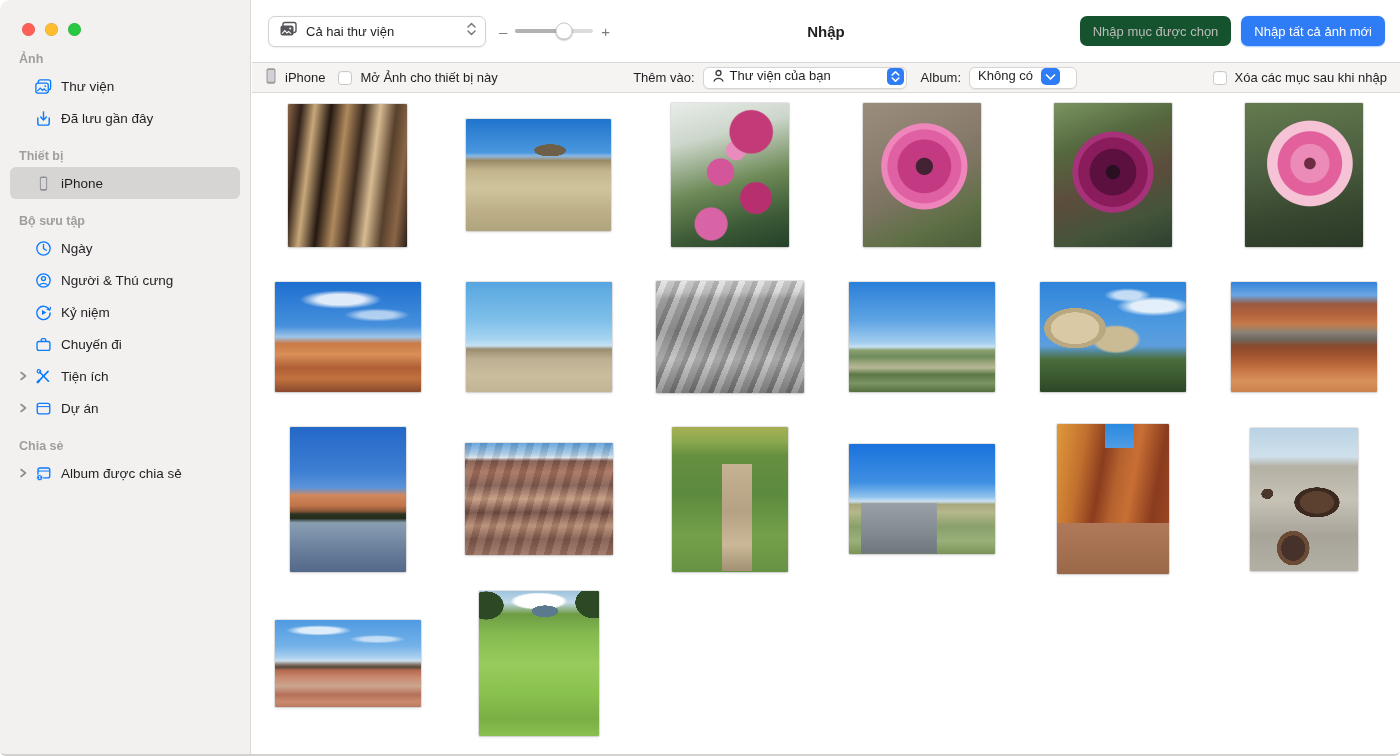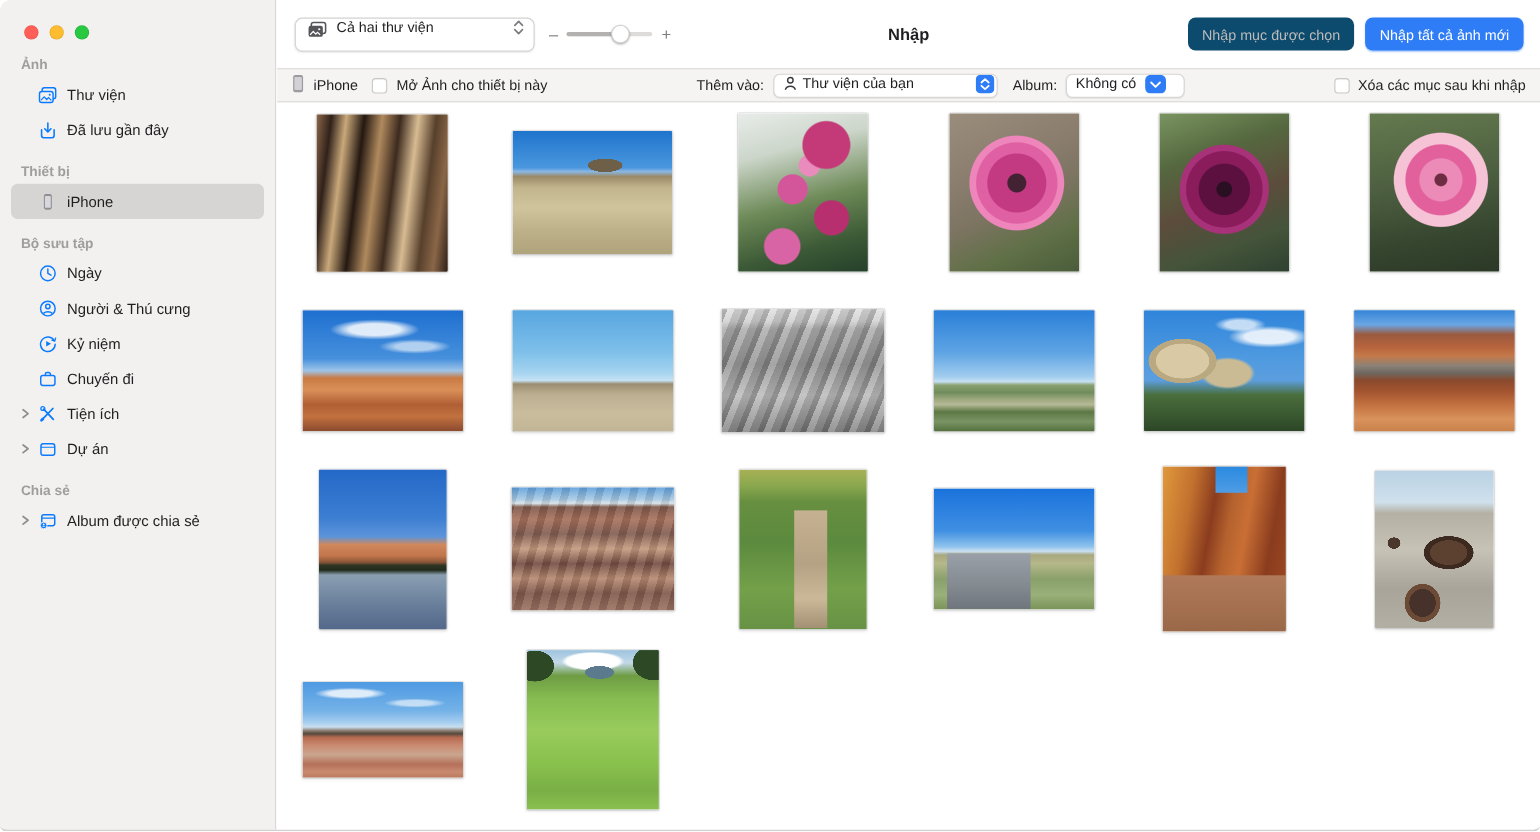--- a/index.html
+++ b/index.html
@@ -21,35 +21,35 @@
   .sb-item { display:flex; align-items:center; height:32px; margin:0 10px; padding-left:8px;
              border-radius:6px; font-size:13.5px; }
   .sb-item.selected { background:#d6d5d3; }
   .sb-chev { width:14px; display:flex; align-items:center; }
   .sb-ic { width:22px; display:flex; align-items:center; justify-content:center; margin-right:7px; }
   .sb-lbl { white-space:nowrap; }
 
   
   .toolbar { position:absolute; left:252px; top:0; width:1148px; height:62px; background:#fff;
              display:flex; align-items:center; }
-  .lib-popup { display:flex; align-items:flex-start; gap:8px; height:31px; width:218px;
+  .lib-popup { display:flex; align-items:center; gap:8px; height:31px; width:218px;
                margin-left:16px; padding:0 8px 0 9px; background:#fff; border:1px solid #d4d3d2;
                border-radius:7px; box-shadow:0 .5px 1.5px rgba(0,0,0,.08); }
   .lib-popup .val { flex:1; font-size:13px; }
   .slider { display:flex; align-items:center; gap:8px; margin-left:13px; }
   .slider .sign { color:#7d7d81; font-size:15px; line-height:1; }
   .track { position:relative; width:78px; height:4px; border-radius:2px; background:#dddcdb; }
   .track .fill { position:absolute; left:0; top:0; height:100%; border-radius:2px; background:#b3b2b0; }
   .track .thumb { position:absolute; top:50%; transform:translate(-50%,-50%); width:17px; height:17px;
                   border-radius:50%; background:#fff; border:.5px solid #cfcecd; box-shadow:0 1px 2px rgba(0,0,0,.3); }
   .tb-title { position:absolute; left:50%; transform:translateX(-50%); font-size:15px; font-weight:700; }
   .tb-buttons { margin-left:auto; display:flex; gap:10px; margin-right:15px; }
   .btn { height:30px; display:flex; align-items:center; padding:0 13px; border-radius:7px;
          font-size:13px; white-space:nowrap; border:none; }
-  .btn.disabled { background:#0c4a6e; color:#bcbbb9; }
+  .btn.disabled { background:#14532d; color:#bcbbb9; }
   .btn.primary { background:#2e7cf6; color:#fff; box-shadow:0 .5px 1.5px rgba(46,124,246,.4); }
 
   
   .import-bar { position:absolute; left:252px; top:62px; width:1148px; height:31px;
                 background:#f5f4f2; border-top:1px solid #dad9d7; border-bottom:1px solid #dad9d7;
                 display:flex; align-items:center; padding:0 13px; font-size:13px; }
   .ib-group { display:flex; align-items:center; }
   .ib-sp { flex:1; }
   .ib-device { gap:8px; }
   .cb { width:14px; height:14px; background:#fff; border:1px solid #c9c8c6; border-radius:3.5px;

